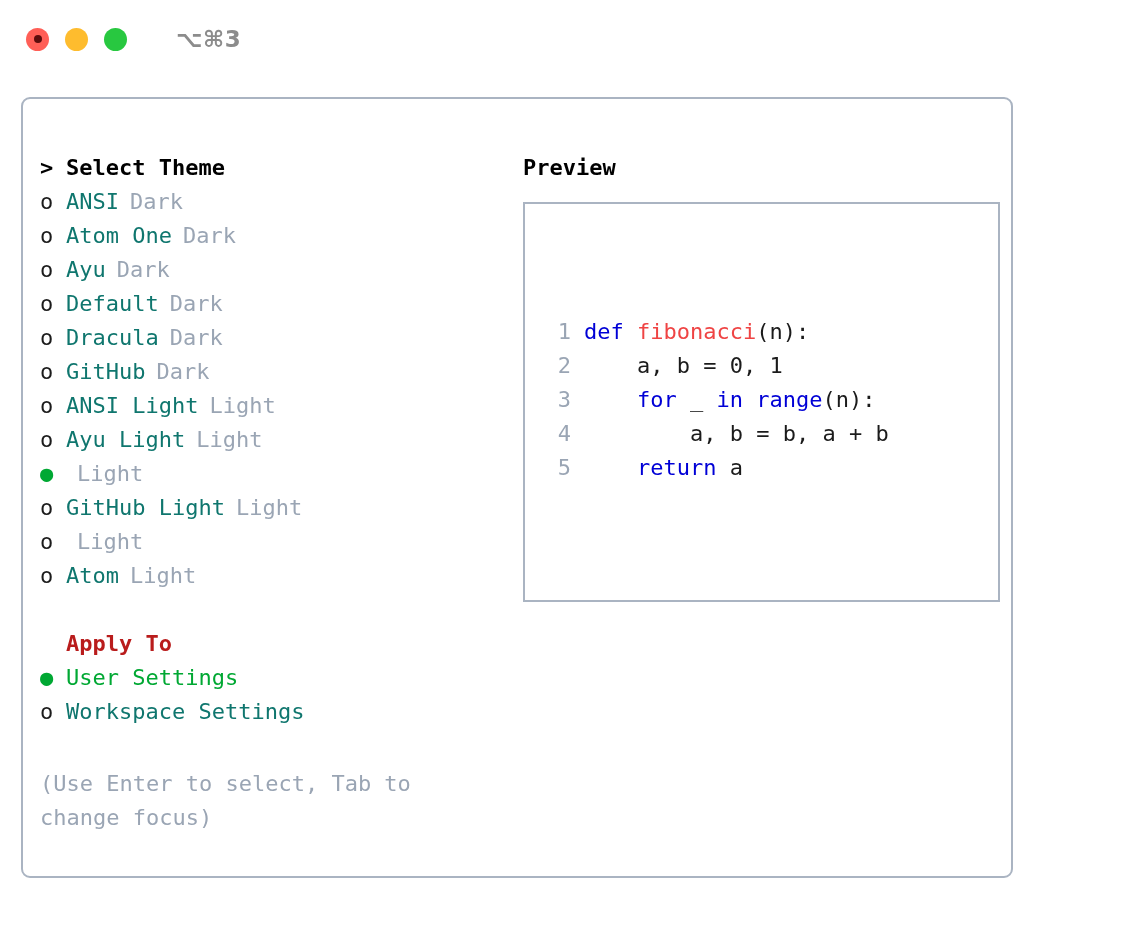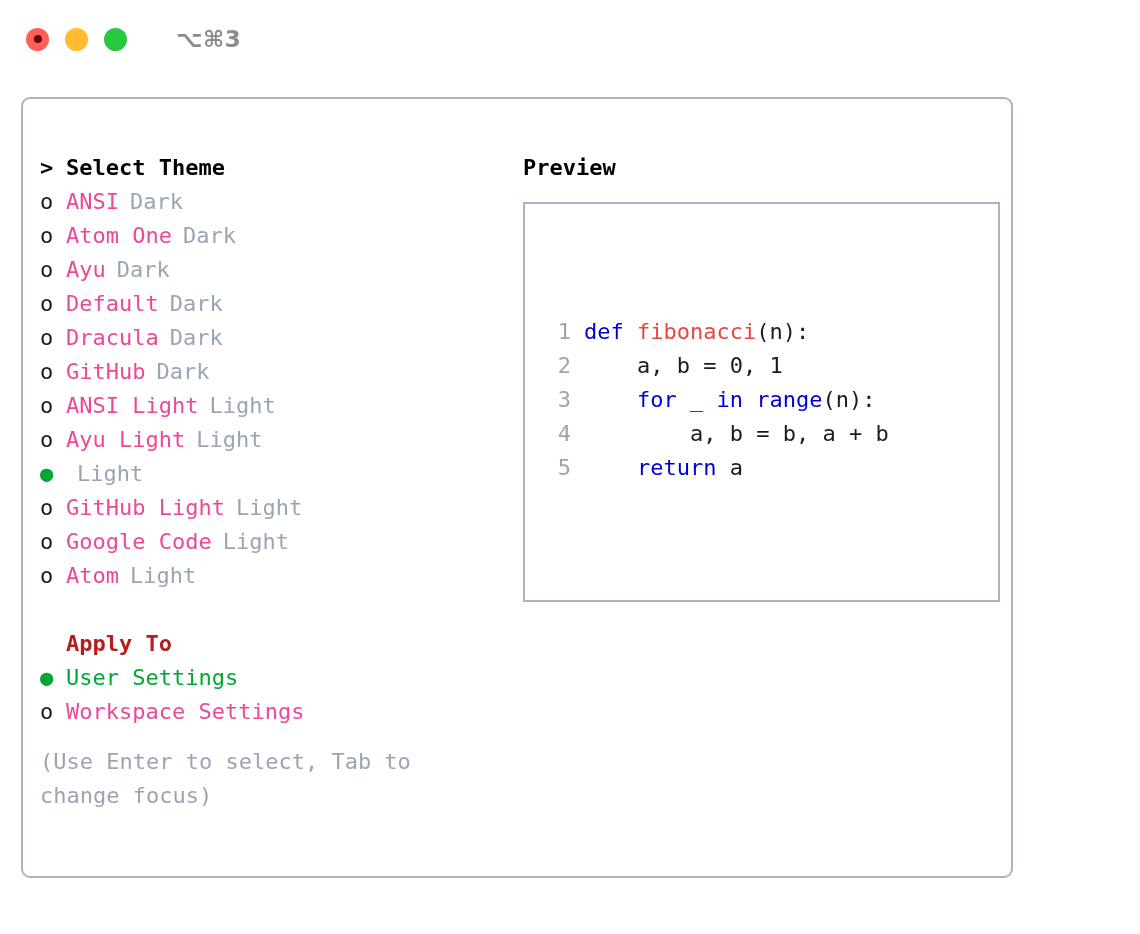--- a/index.html
+++ b/index.html
@@ -103,21 +103,21 @@
   .marker {
     display: inline-block;
     width: 26px;
     flex: 0 0 26px;
     font-size: 22px;
     color: #1b1b1b;
   }
   .marker.sel {
     color: #00a833;
   }
-  .lbl { color: #ec4899; }
+  .lbl { color: #0f766e; }
   .lbl.sel { color: #00a833; }
   .meta {
     color: #9aa5b4;
     margin-left: 11px;
   }
 
   #list-header {
     font-weight: 700;
     color: #000000;
   }
@@ -125,21 +125,21 @@
 
   .section-title {
     color: #b91c1c;
     font-weight: 700;
     text-align: center;
   }
 
   .spacer-row { height: 34px; }
 
   #hint-block {
-    margin-top: 16px;
+    margin-top: 38px;
     font-size: 22px;
     color: #9aa5b4;
     line-height: 34px;
     white-space: pre-wrap;
     width: 400px;
   }
 
   
   #preview-column {
     position: absolute;
@@ -219,21 +219,21 @@
           <div class="tline"><span class="marker">o</span><span class="lbl">ANSI</span><span class="meta">Dark</span></div>
           <div class="tline"><span class="marker">o</span><span class="lbl">Atom One</span><span class="meta">Dark</span></div>
           <div class="tline"><span class="marker">o</span><span class="lbl">Ayu</span><span class="meta">Dark</span></div>
           <div class="tline"><span class="marker">o</span><span class="lbl">Default</span><span class="meta">Dark</span></div>
           <div class="tline"><span class="marker">o</span><span class="lbl">Dracula</span><span class="meta">Dark</span></div>
           <div class="tline"><span class="marker">o</span><span class="lbl">GitHub</span><span class="meta">Dark</span></div>
           <div class="tline"><span class="marker">o</span><span class="lbl">ANSI Light</span><span class="meta">Light</span></div>
           <div class="tline"><span class="marker">o</span><span class="lbl">Ayu Light</span><span class="meta">Light</span></div>
           <div class="tline"><span class="marker sel">●</span><span class="meta">Light</span></div>
           <div class="tline"><span class="marker">o</span><span class="lbl">GitHub Light</span><span class="meta">Light</span></div>
-          <div class="tline"><span class="marker">o</span><span class="lbl">Google Code</span><span class="meta">Light</span></div>
+          <div class="tline"><span class="marker">o</span><span class="meta">Light</span></div>
           <div class="tline"><span class="marker">o</span><span class="lbl">Atom</span><span class="meta">Light</span></div>
         </div>
 
       <div class="spacer-row"></div>
 
       <div class="tline">
         <span class="marker"></span>
         <span class="section-title">Apply To</span>
       </div>
 

